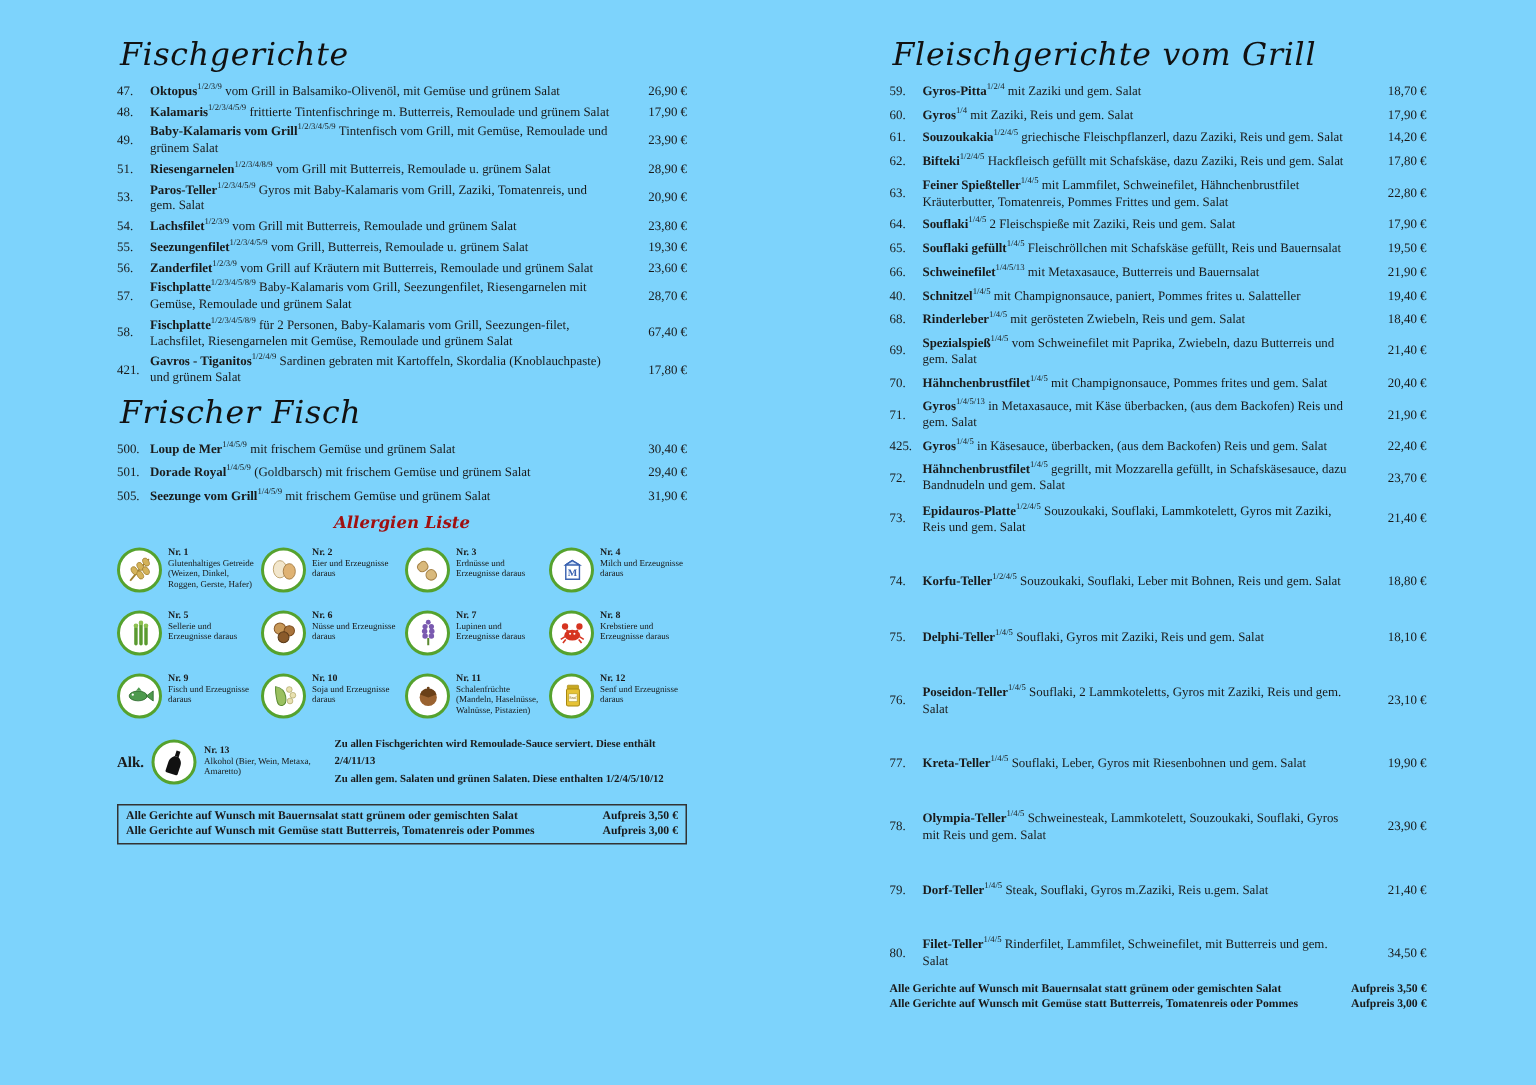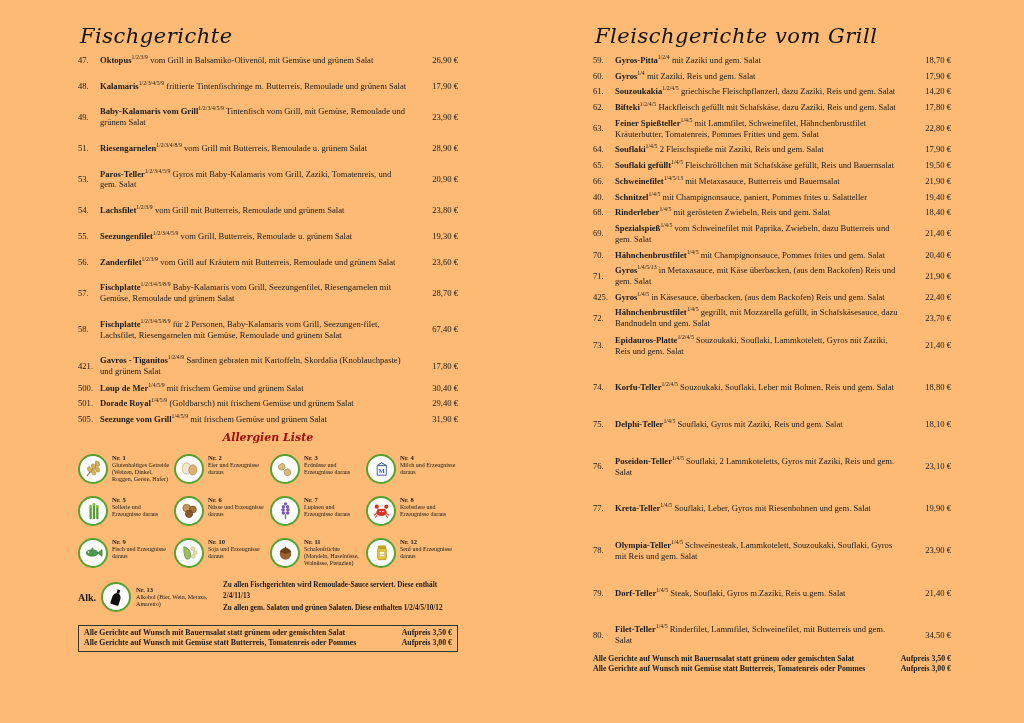--- a/index.html
+++ b/index.html
@@ -1,28 +1,28 @@
 <!DOCTYPE html>
 <html style="--accent-red: #a01010; --ring-green: #55a22e;"><head>
 <meta charset="utf-8">
 <style>
   * { margin:0; padding:0; box-sizing:border-box; }
   html,body { width:1024px; height:723px; }
   body { font-family:"Liberation Serif", serif; background:#efefed; color:#1a1a1a; }
-  .page { position:relative; width:1024px; height:723px; background:#fdba74; overflow:hidden; }
+  .page { position:relative; width:1024px; height:723px; background:#7dd3fc; overflow:hidden; }
   .col { position:absolute; top:24px; }
   .col.left  { left:78px;  width:380px; }
   .col.right { left:593px; width:358px; }
 
   h1.script { font-family:"DejaVu Serif", serif; font-style:italic; font-weight:normal;
               font-size:21px; letter-spacing:0.5px; margin:0 0 7px 2px; color:#111; }
   h1.script.mt { margin-top:10px; }
 
   .items { display:flex; flex-direction:column; margin-bottom:6px; }
-  .items.gap-tight { gap:15px; }
+  .items.gap-tight { gap:3px; }
   .items.gap-mid   { gap:5px; }
   .items.gap-wide  { gap:26px; }
 
   .mi { display:flex; align-items:center; font-size:8.6px; line-height:1.25; }
   .num { flex:none; width:22px; }
   .bodytxt { flex:1; padding-right:6px; }
   .nm { font-weight:bold; }
   .sp { font-size:5.8px; line-height:0; }
   .pr { flex:none; min-width:44px; text-align:right; white-space:nowrap; }
 
@@ -109,20 +109,21 @@
           <span class="bodytxt"><span class="nm">Fischplatte</span><sup class="sp">1/2/3/4/5/8/9</sup> <span class="ds">für 2 Personen, Baby-Kalamaris vom Grill, Seezungen-filet, Lachsfilet, Riesengarnelen mit Gemüse, Remoulade und grünem Salat</span></span>
           <span class="pr">67,40 €</span>
         </div>
         <div class="mi">
           <span class="num">421.</span>
           <span class="bodytxt"><span class="nm">Gavros - Tiganitos</span><sup class="sp">1/2/4/9</sup> <span class="ds">Sardinen gebraten mit Kartoffeln, Skordalia (Knoblauchpaste) und grünem Salat</span></span>
           <span class="pr">17,80 €</span>
         </div>
       </div>
 
+    <h1 class="script">Frischer Fisch</h1>
     <div class="items gap-mid">
         <div class="mi">
           <span class="num">500.</span>
           <span class="bodytxt"><span class="nm">Loup de Mer</span><sup class="sp">1/4/5/9</sup> <span class="ds">mit frischem Gemüse und grünem Salat</span></span>
           <span class="pr">30,40 €</span>
         </div>
         <div class="mi">
           <span class="num">501.</span>
           <span class="bodytxt"><span class="nm">Dorade Royal</span><sup class="sp">1/4/5/9</sup> <span class="ds">(Goldbarsch) mit frischem Gemüse und grünem Salat</span></span>
           <span class="pr">29,40 €</span>

